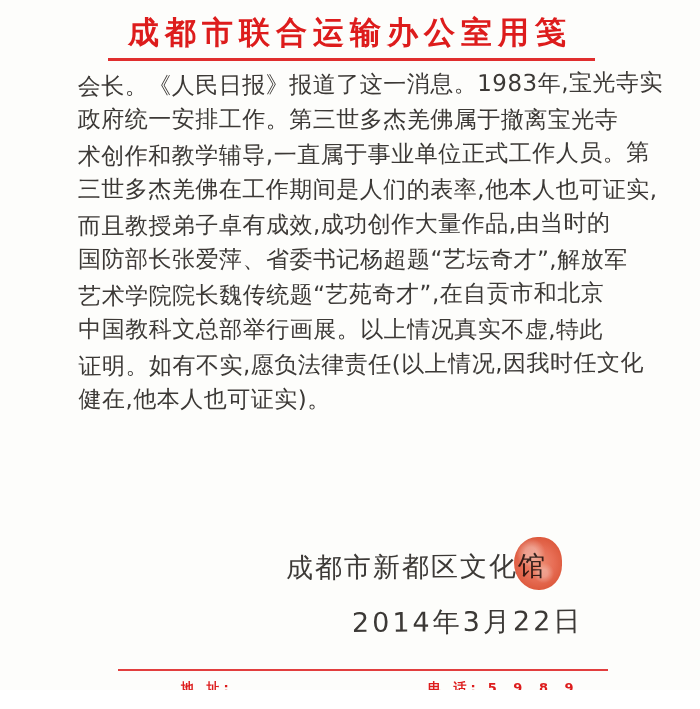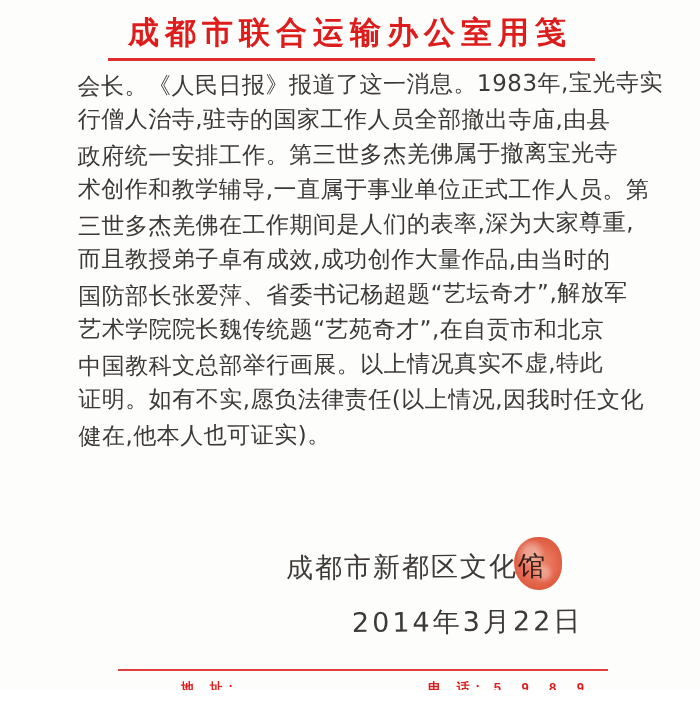--- a/index.html
+++ b/index.html
@@ -92,40 +92,38 @@
     opacity: 0.85;
   }
   .footer-label {
     position: absolute;
     top: 679px;
     color: var(--accent, #dd1c1c);
     font-size: 13px;
     font-weight: bold;
     letter-spacing: 4px;
     white-space: nowrap;
-    font-family: Liberation Mono, monospace;
   }
   .footer-address { left: 181px; }
   .footer-phone   { left: 428px; text-align: right; }
   .footer-phone .phone-value { margin-left: 8px; letter-spacing: 6px; }
 </style>
 </head>
 <body>
 
 <div class="page">
 
   <div class="letterhead-title">成都市联合运输办公室用笺</div>
   <div class="title-rule"></div>
 
   <div class="manuscript">
     <div class="hw-line">会长。《人民日报》报道了这一消息。1983年,宝光寺实</div>
-    <div class="hw-line">行僧人治寺,驻寺的国家工作人员全部撤出寺庙,由县</div>
     <div class="hw-line">政府统一安排工作。第三世多杰羌佛属于撤离宝光寺</div>
     <div class="hw-line">术创作和教学辅导,一直属于事业单位正式工作人员。第</div>
-    <div class="hw-line">三世多杰羌佛在工作期间是人们的表率,深为大家尊重,</div>
+    <div class="hw-line">三世多杰羌佛在工作期间是人们的表率,他本人也可证实,</div>
     <div class="hw-line">而且教授弟子卓有成效,成功创作大量作品,由当时的</div>
     <div class="hw-line">国防部长张爱萍、省委书记杨超题“艺坛奇才”,解放军</div>
     <div class="hw-line">艺术学院院长魏传统题“艺苑奇才”,在自贡市和北京</div>
     <div class="hw-line">中国教科文总部举行画展。以上情况真实不虚,特此</div>
     <div class="hw-line">证明。如有不实,愿负法律责任(以上情况,因我时任文化</div>
     <div class="hw-line">健在,他本人也可证实)。</div>
   </div>
 
   <div class="signature-row">
     <span>成都市新都区文化馆</span>

